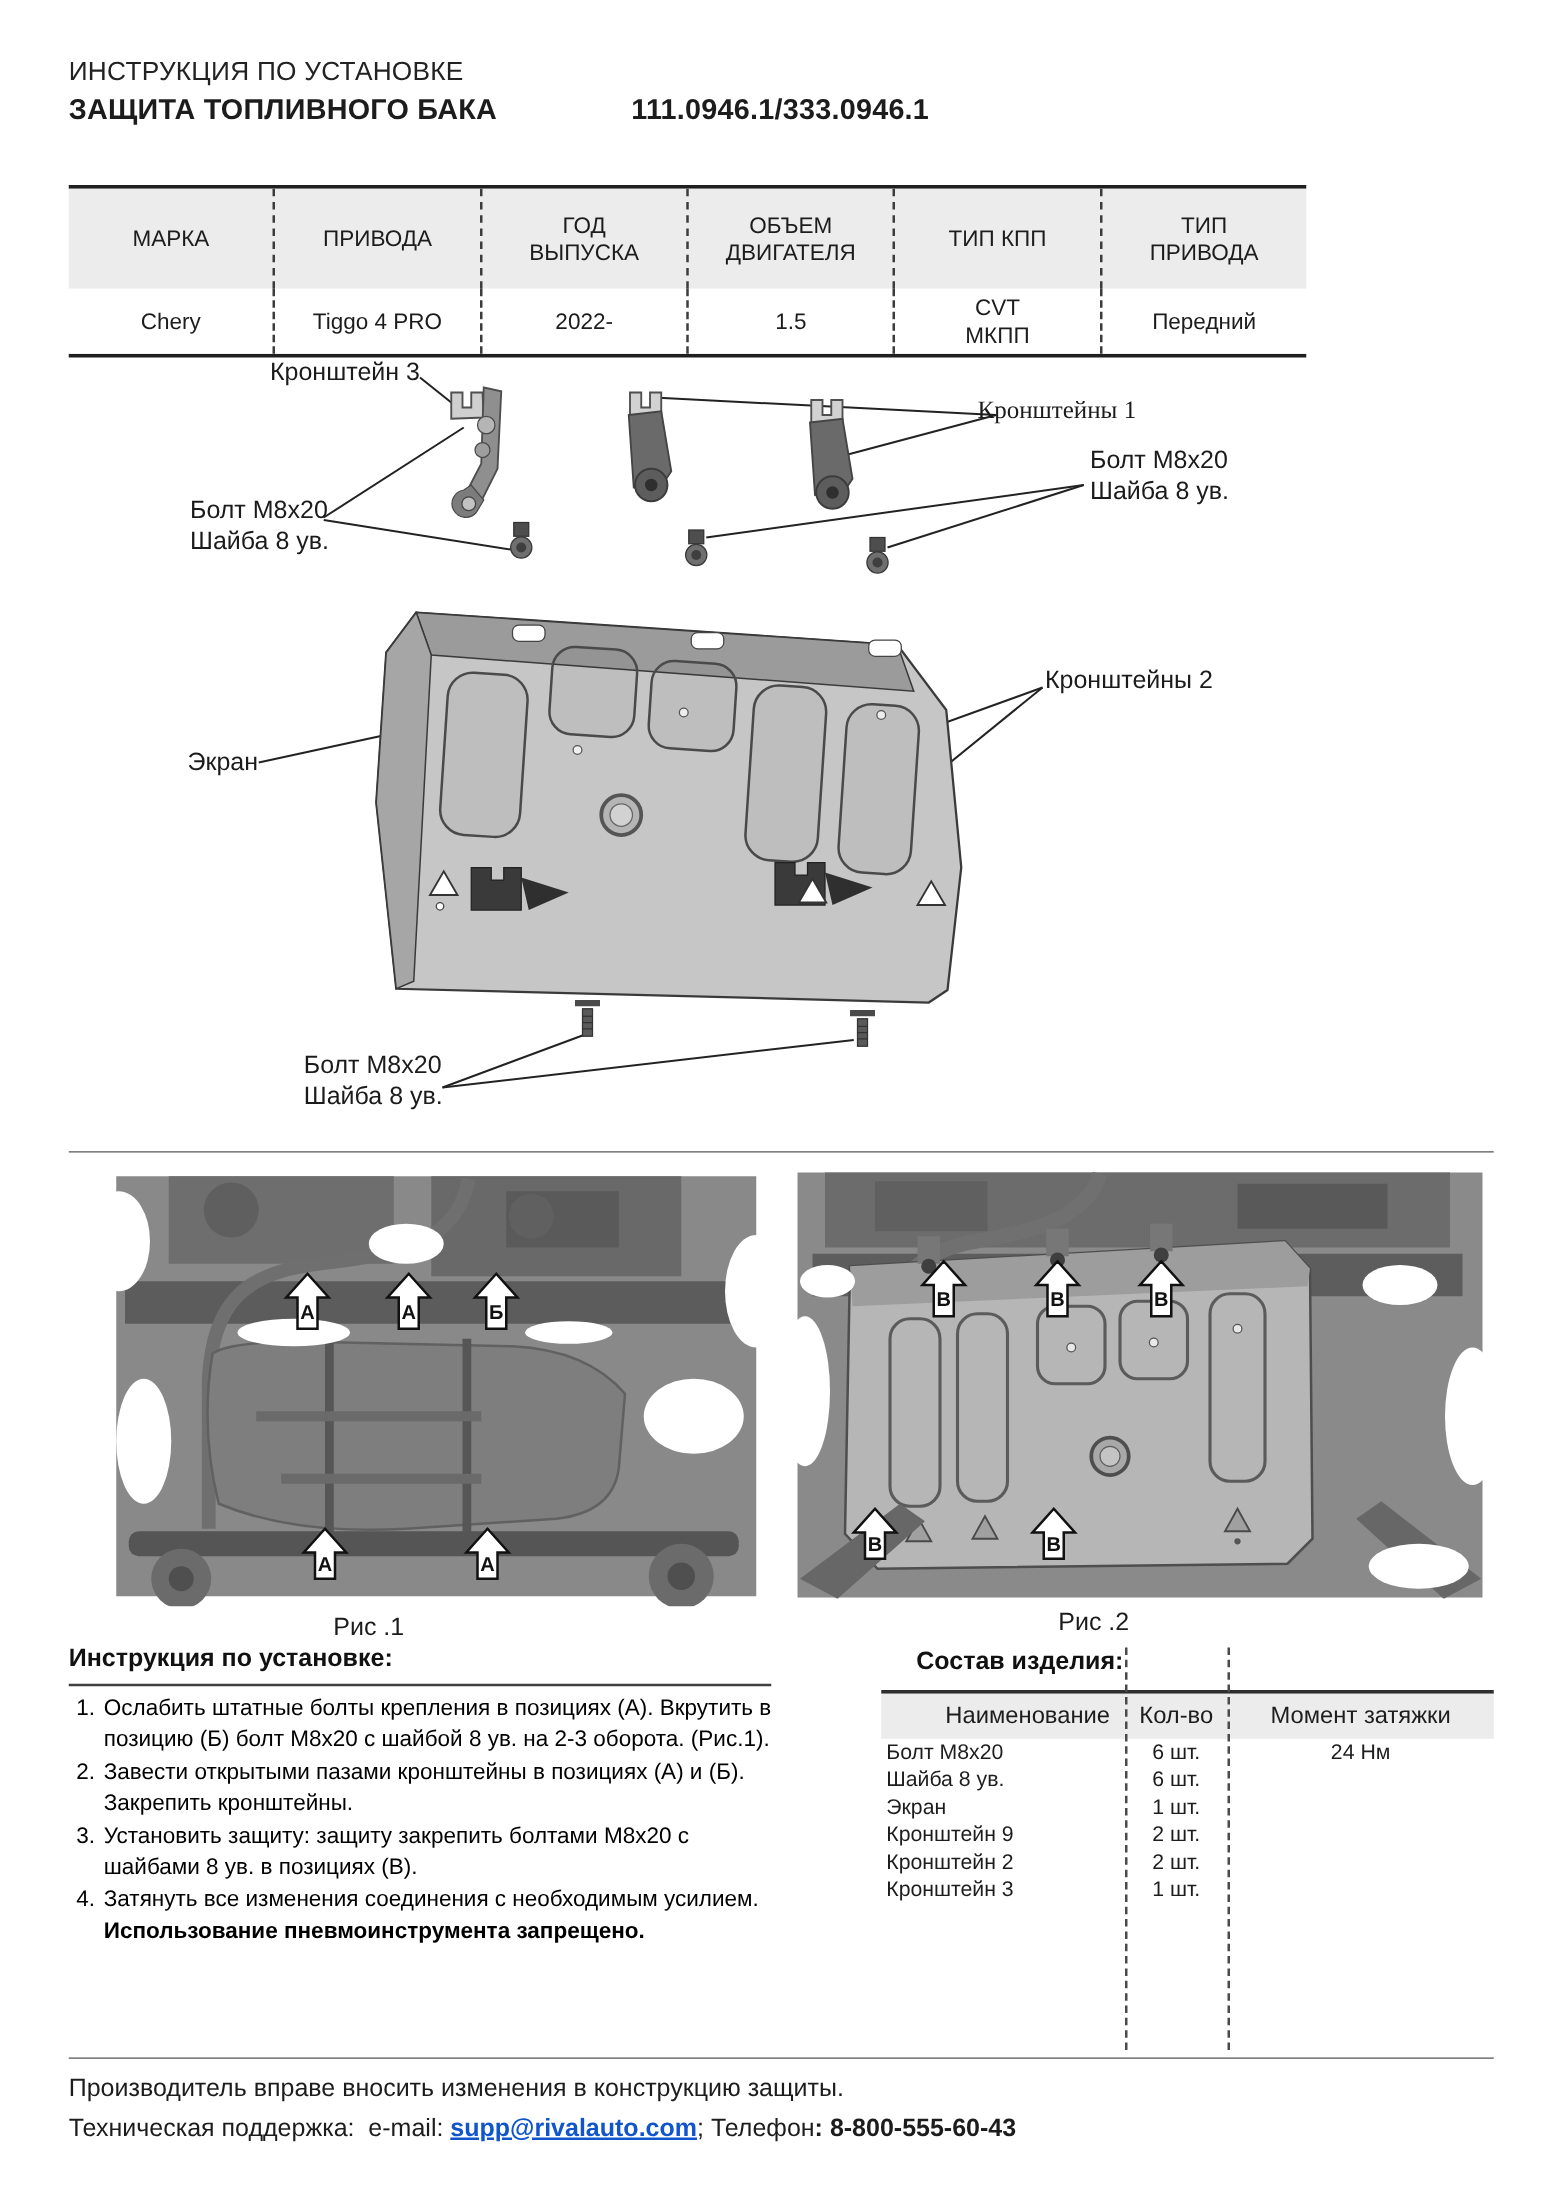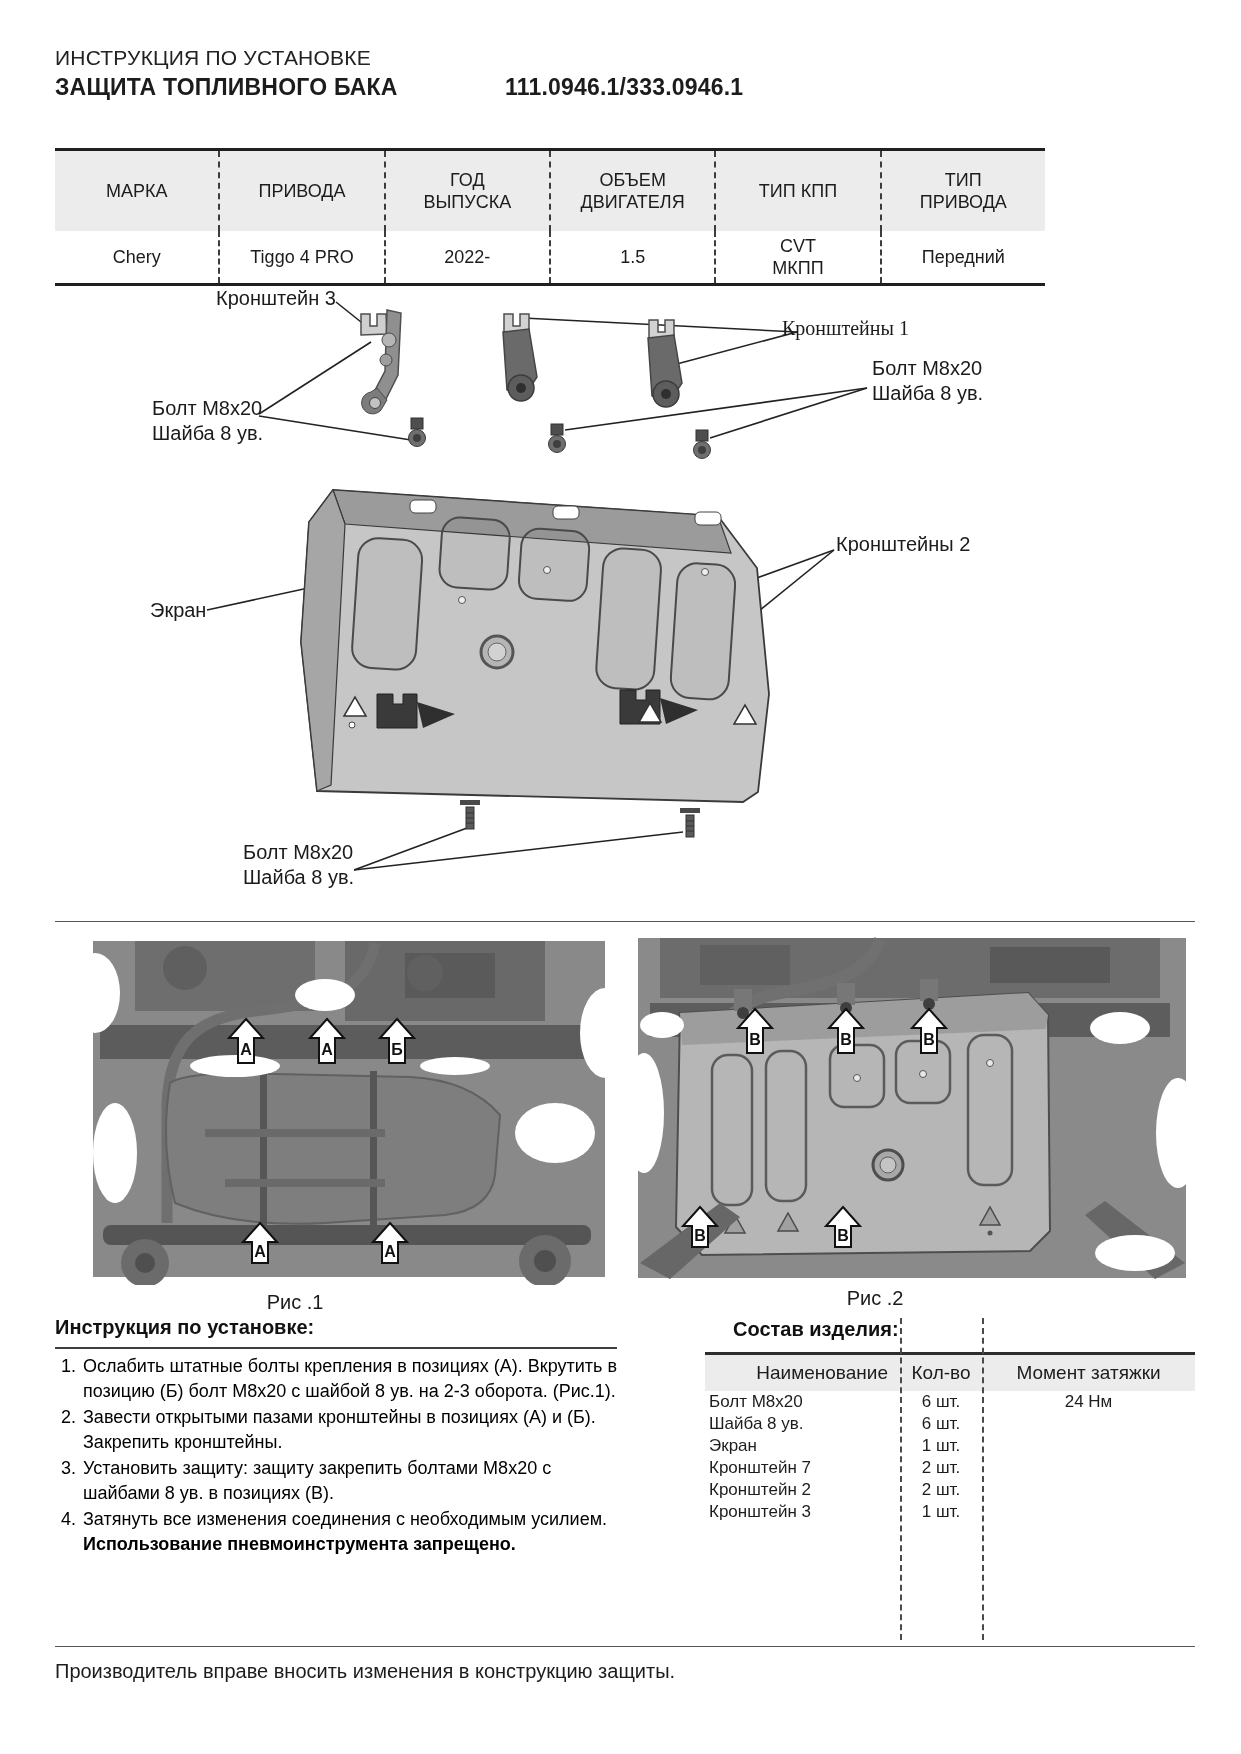--- a/index.html
+++ b/index.html
@@ -382,34 +382,37 @@
       <div class="pc-name">Шайба 8 ув.</div>
       <div class="pc-qty">6 шт.</div>
       <div class="pc-torque"></div>
     </div>
     <div class="parts-row">
       <div class="pc-name">Экран</div>
       <div class="pc-qty">1 шт.</div>
       <div class="pc-torque"></div>
     </div>
     <div class="parts-row">
-      <div class="pc-name">Кронштейн 7</div>
+      <div class="pc-name">Кронштейн 9</div>
       <div class="pc-qty">2 шт.</div>
       <div class="pc-torque"></div>
     </div>
     <div class="parts-row">
       <div class="pc-name">Кронштейн 2</div>
       <div class="pc-qty">2 шт.</div>
       <div class="pc-torque"></div>
     </div>
     <div class="parts-row">
       <div class="pc-name">Кронштейн 3</div>
       <div class="pc-qty">1 шт.</div>
       <div class="pc-torque"></div>
     </div>
   </div>
   <div class="abs dash-v" style="left:900px;top:1318px;height:322px;"></div>
   <div class="abs dash-v" style="left:982px;top:1318px;height:322px;"></div>
 
   <div class="abs thin-rule" style="left:55px;top:1646px;width:1140px;"></div>
   <div class="abs footer-text" style="left:55px;top:1660px;">Производитель вправе вносить изменения в конструкцию защиты.</div>
+  <div class="abs footer-text" style="left:55px;top:1692px;">
+    <span>Техническая поддержка:&nbsp; e-mail: </span><a class="email" href="#">supp@rivalauto.com</a><span>; Телефон</span><span class="b">: 8-800-555-60-43</span>
+  </div>
 
 </div>
 
 </body></html>

